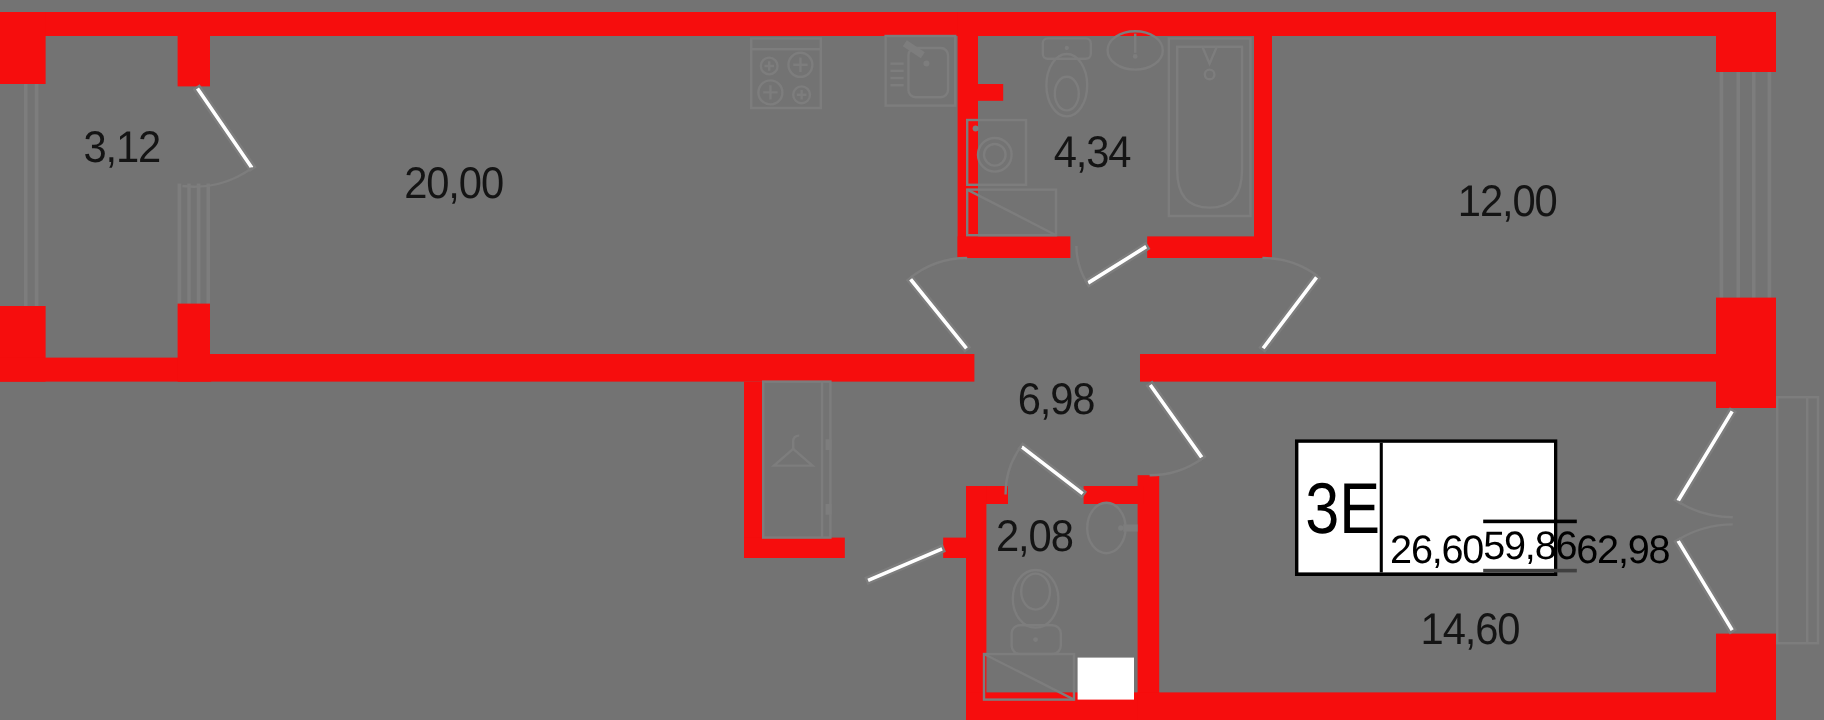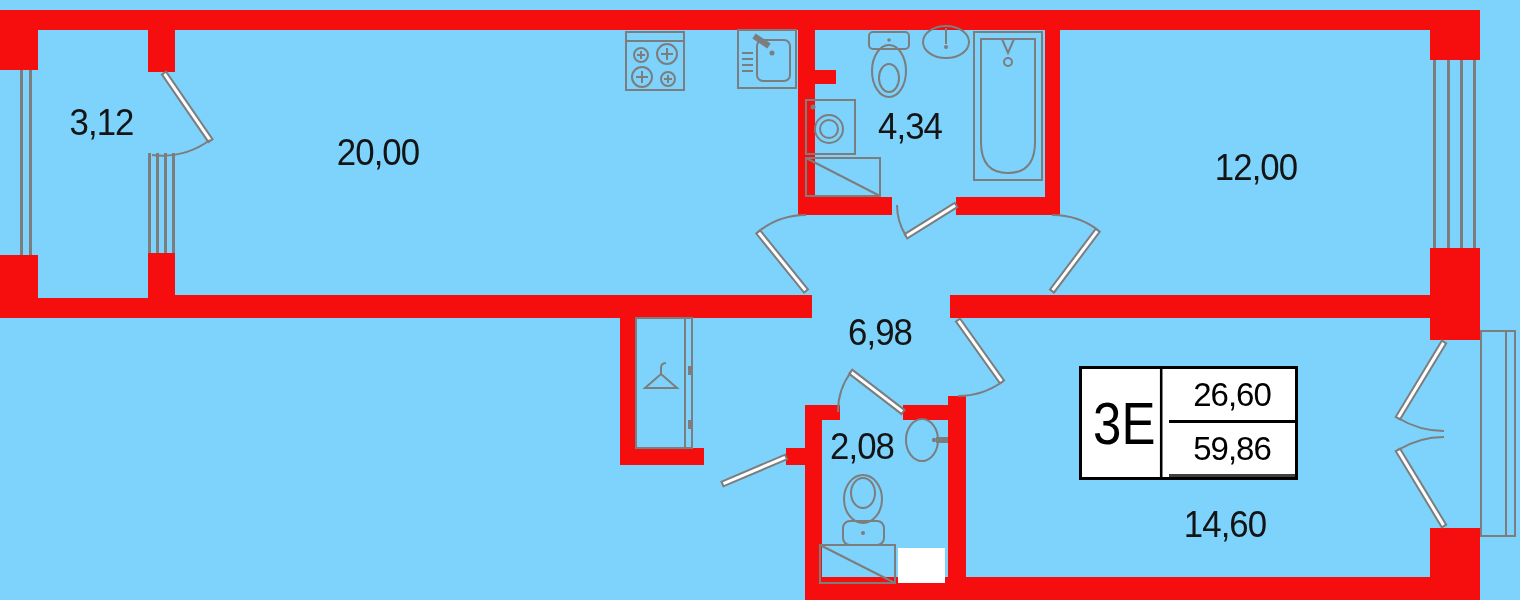--- a/index.html
+++ b/index.html
@@ -1,31 +1,31 @@
 <!DOCTYPE html>
 <html style="--wall: #f60d0d; --line: #7d7d7d; --text: #141414;"><head>
 <meta charset="utf-8">
 <style>
   html,body{margin:0;padding:0;background:#fff;}
-  #plan{position:relative;width:1520px;height:600px;background:#7dd3fc;overflow:hidden;
+  #plan{position:relative;width:1520px;height:600px;background:#737373;overflow:hidden;
         font-family:"Liberation Sans", sans-serif;}
   .wall{position:absolute;background:var(--wall,#f60d0d);}
   .win{position:absolute;background:var(--line,#7d7d7d);}
   .white{position:absolute;background:#fff;}
   .lbl{position:absolute;color:var(--text,#141414);font-size:37px;letter-spacing:-1px;
        text-align:center;white-space:nowrap;transform:scaleX(.94);transform-origin:center;}
   svg.overlay{position:absolute;left:0;top:0;}
   .s{stroke:var(--line,#7d7d7d);fill:none;stroke-width:2px;}
   .f{fill:var(--line,#7d7d7d);stroke:none;}
   .leaf{fill:#ffffff;stroke:var(--line,#7d7d7d);stroke-width:2px;}
   .unit-table{position:absolute;left:1079px;top:366px;width:219px;height:114px;
         border:3px solid #000;display:flex;box-sizing:border-box;background:#fff;}
   .unit-type{width:84px;border-right:3px solid #000;display:flex;align-items:center;
         justify-content:center;font-size:60px;color:#000;transform:scaleX(.85);transform-origin:center;}
-  .unit-areas{flex:1;display:flex;flex-direction:column;}
+  .unit-areas{flex:1;display:flex;flex-direction:row;align-items:flex-end;}
   .area-row{flex:1;display:flex;align-items:center;justify-content:center;
         font-size:33px;color:#000;box-sizing:border-box;letter-spacing:-1px;}
   .area-row.mid{border-top:3px solid #000;border-bottom:3px solid #404040;}
 </style>
 </head>
 <body>
 
 <div id="plan">
 
   <div class="win" style="left:20px;top:68px;width:3px;height:190px;"></div>
@@ -201,16 +201,17 @@
   <div class="lbl" style="left:1166px;top:147px;width:180px;">12,00</div>
   <div class="lbl" style="left:805px;top:312px;width:150px;">6,98</div>
   <div class="lbl" style="left:812px;top:426px;width:100px;">2,08</div>
   <div class="lbl" style="left:1135px;top:504px;width:180px;">14,60</div>
 
   <div class="unit-table">
     <div class="unit-type">3Е</div>
     <div class="unit-areas">
       <div class="area-row">26,60</div>
       <div class="area-row mid">59,86</div>
+      <div class="area-row">62,98</div>
     </div>
   </div>
 
 </div>
 
 </body></html>

